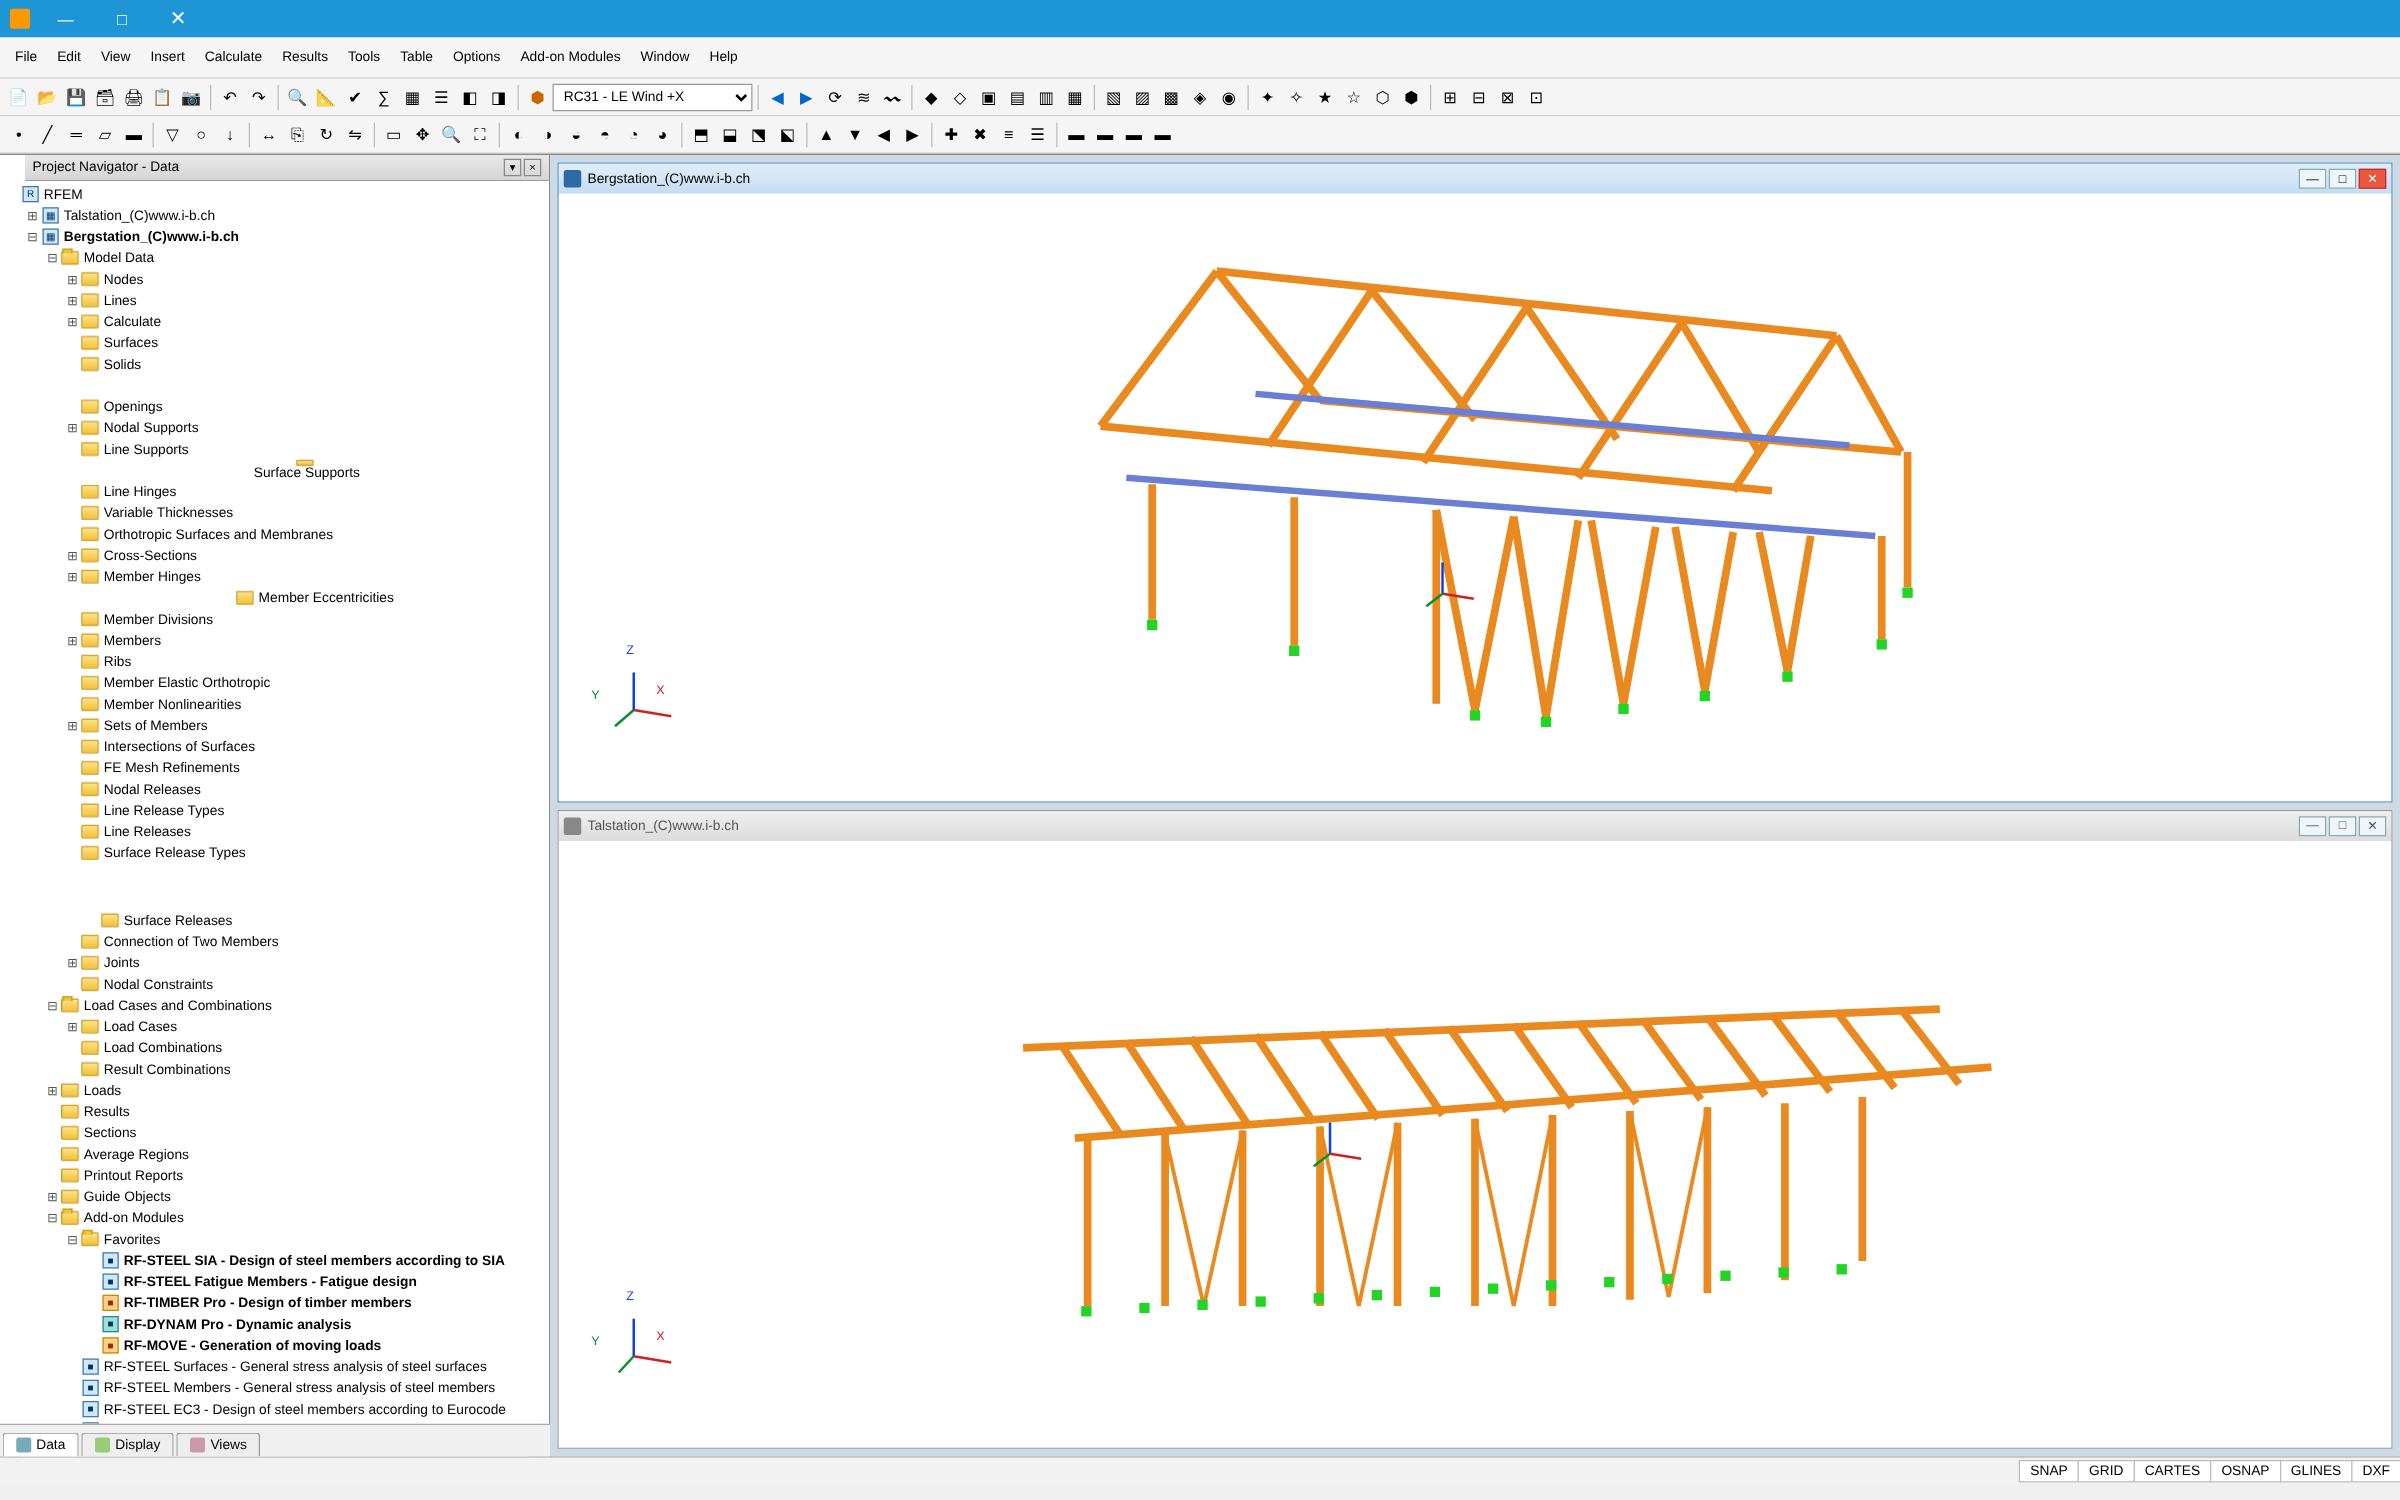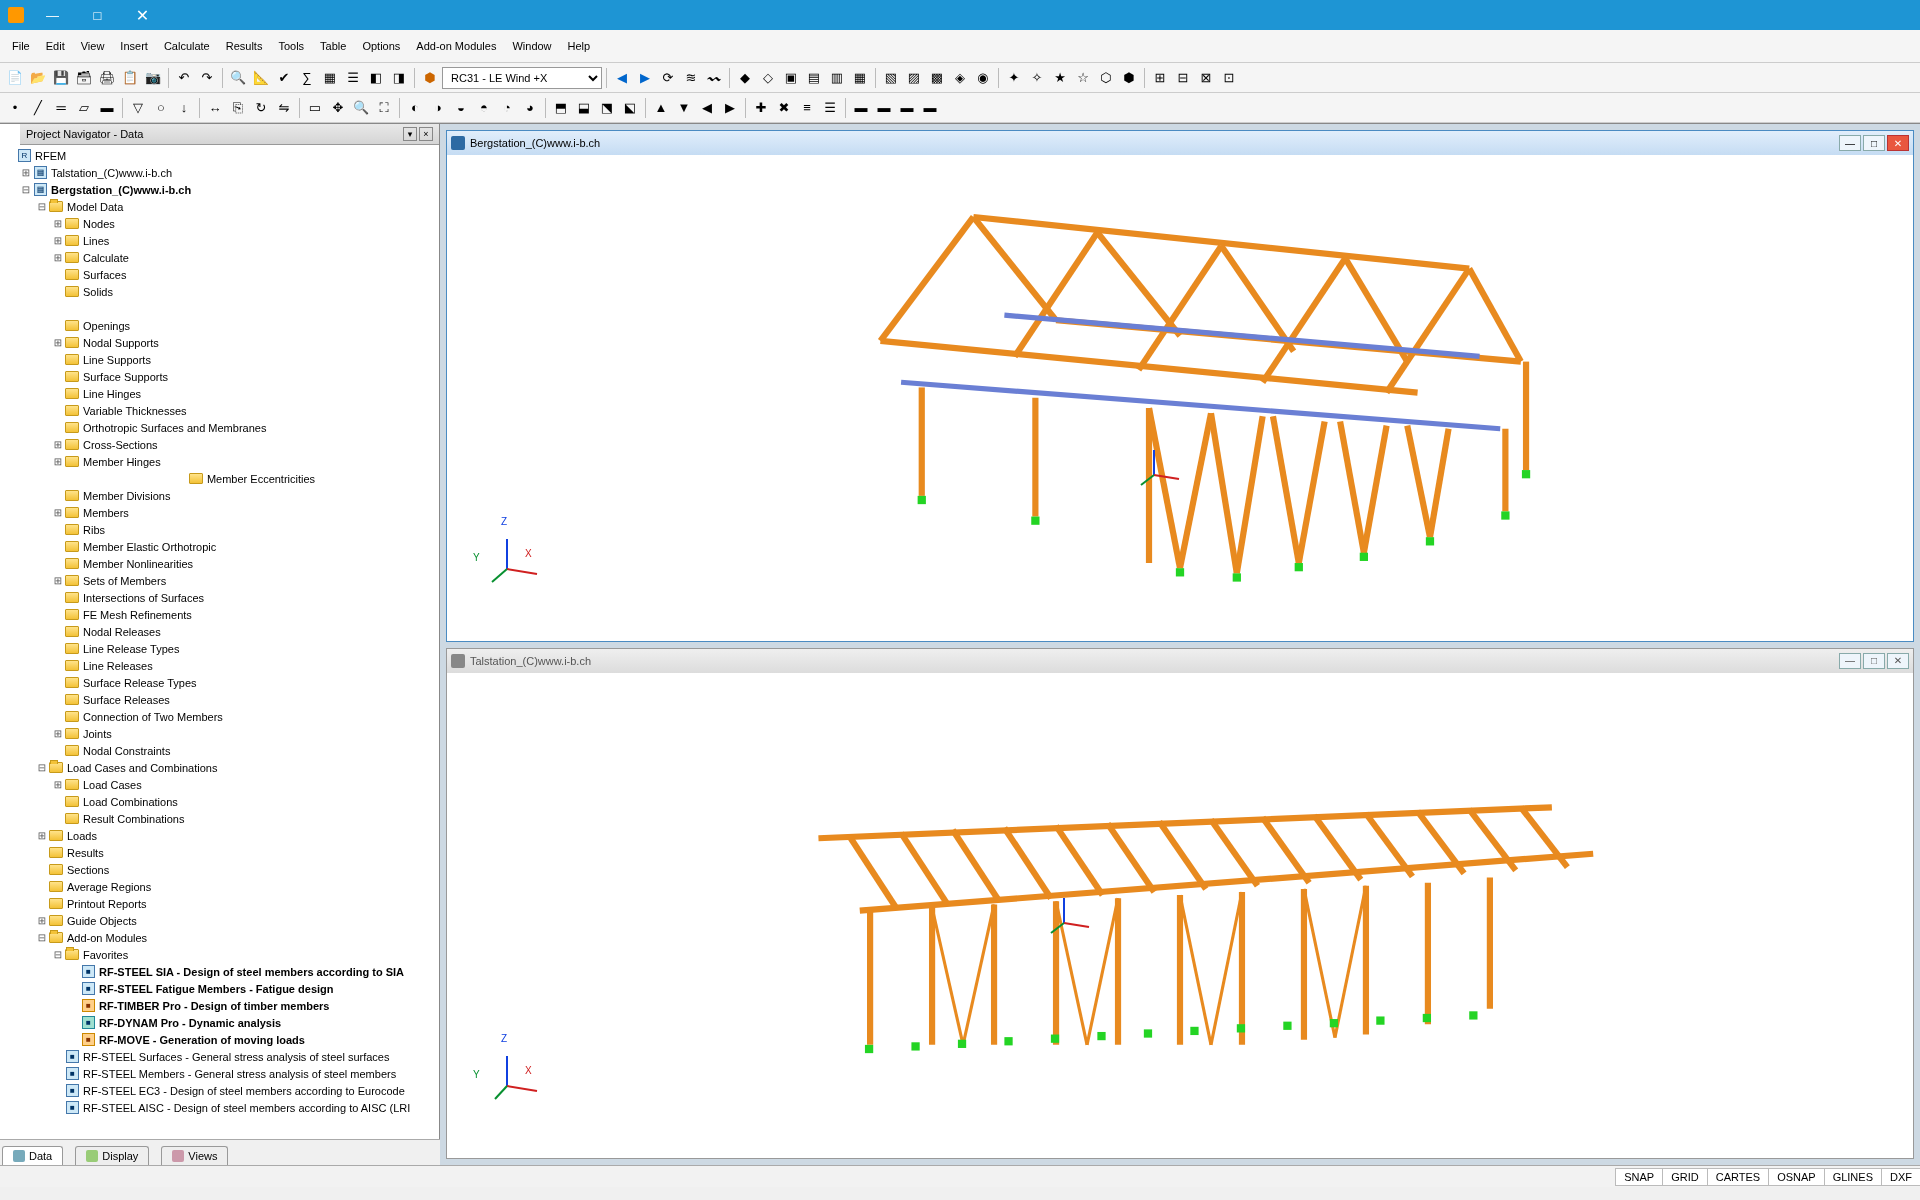--- a/index.html
+++ b/index.html
@@ -35,21 +35,21 @@
   .tree-row { display: flex; align-items: center; height: 17px; padding-left: 4px; white-space: nowrap; cursor: pointer; }
   .tw { display:inline-block; width: 12px; text-align:center; color:#555; font-size:10px; cursor:pointer; }
   .folder-icon { width:14px; height:11px; background: linear-gradient(#ffe38a,#f3c237); border:1px solid #c79a1a; border-radius:1px; margin: 0 4px 0 1px; display:inline-block; position:relative; }
   .folder-icon.open::before { content:""; position:absolute; left:0; top:-3px; width:6px; height:3px; background:#f3c237; border:1px solid #c79a1a; border-bottom:none; }
   .mod-icon { width:13px; height:13px; border:1px solid #47a; background:#cde8f7; margin:0 4px 0 2px; display:inline-block; font-size:8px; text-align:center; line-height:11px; color:#036; }
   .mod-icon.orange { background:#ffd08a; border-color:#c80; color:#830;}
   .mod-icon.teal { background:#9fe0d0; border-color:#289; }
   .nav-scroll-x { height:16px; background:#eee; border-top:1px solid #bbb; display:flex; align-items:center; }
   .nav-scroll-x .sbtn { width:16px;height:14px;border:1px solid #999;background:#e4e4e4;font-size:9px;display:flex;align-items:center;justify-content:center;}
   .nav-tabs { height: 26px; background: #f0f0f0; border-top: 1px solid #aaa; display: flex; align-items: flex-end; padding: 0 2px; }
-  .nav-tab { padding: 3px 10px; border: 1px solid #999; border-bottom: none; background: #eee; margin-right: 12px; border-radius: 3px 3px 0 0; display:flex; align-items:center; gap:4px; cursor:pointer;}
+  .nav-tab { padding: 3px 10px; border: 1px solid #999; border-bottom: none; background: #eee; margin-right: 2px; border-radius: 3px 3px 0 0; display:flex; align-items:center; gap:4px; cursor:pointer;}
   .nav-tab.active { background: #fff; }
   .nav-tab .ticon { width:12px;height:12px; background:#7ab; border-radius:2px; }
   
   
   .viewport-area { flex: 1; background: #cdd9e3; display: flex; flex-direction: column; gap: 6px; padding: 6px; }
   .mdi-window { flex: 1; background: #fff; border: 1px solid #4a8bc2; display: flex; flex-direction: column; border-radius:0; }
   .mdi-window.inactive { border-color:#999; }
   .mdi-title { height: 24px; display: flex; align-items: center; padding: 0 4px; font-size: 11px; }
   .mdi-window .mdi-title { background: linear-gradient(#e1eefb,#c5dcf3); color:#000; }
   .mdi-window.inactive .mdi-title { background: linear-gradient(#efefef,#dcdcdc); color:#555; }
@@ -275,21 +275,21 @@
         <div class="tree-row" style="padding-left: 52px;">
           <span class="tw">⊞</span>
           <span class="folder-icon"></span>
           <span style="">Nodal Supports</span>
         </div>
         <div class="tree-row" style="padding-left: 52px;">
           <span class="tw"></span>
           <span class="folder-icon"></span>
           <span style="">Line Supports</span>
         </div>
-        <div class="tree-row" style="padding-left: 52px;">
+        <div class="tree-row" style="padding-left: 52px; flex-direction: column;">
           <span class="tw"></span>
           <span class="folder-icon"></span>
           <span style="">Surface Supports</span>
         </div>
         <div class="tree-row" style="padding-left: 52px;">
           <span class="tw"></span>
           <span class="folder-icon"></span>
           <span style="">Line Hinges</span>
         </div>
         <div class="tree-row" style="padding-left: 52px;">
@@ -370,21 +370,21 @@
         <div class="tree-row" style="padding-left: 52px;">
           <span class="tw"></span>
           <span class="folder-icon"></span>
           <span style="">Line Releases</span>
         </div>
         <div class="tree-row" style="padding-left: 52px;">
           <span class="tw"></span>
           <span class="folder-icon"></span>
           <span style="">Surface Release Types</span>
         </div>
-        <div class="tree-row" style="padding-left: 52px;">
+        <div class="tree-row" style="padding-left: 68px; margin-top: 37px;">
           <span class="tw"></span>
           <span class="folder-icon"></span>
           <span style="">Surface Releases</span>
         </div>
         <div class="tree-row" style="padding-left: 52px;">
           <span class="tw"></span>
           <span class="folder-icon"></span>
           <span style="">Connection of Two Members</span>
         </div>
         <div class="tree-row" style="padding-left: 52px;">

